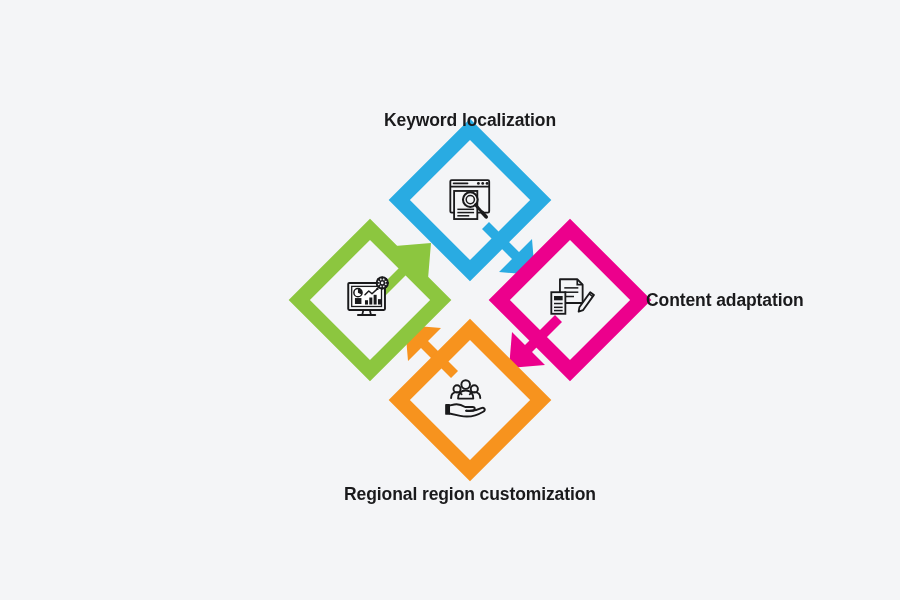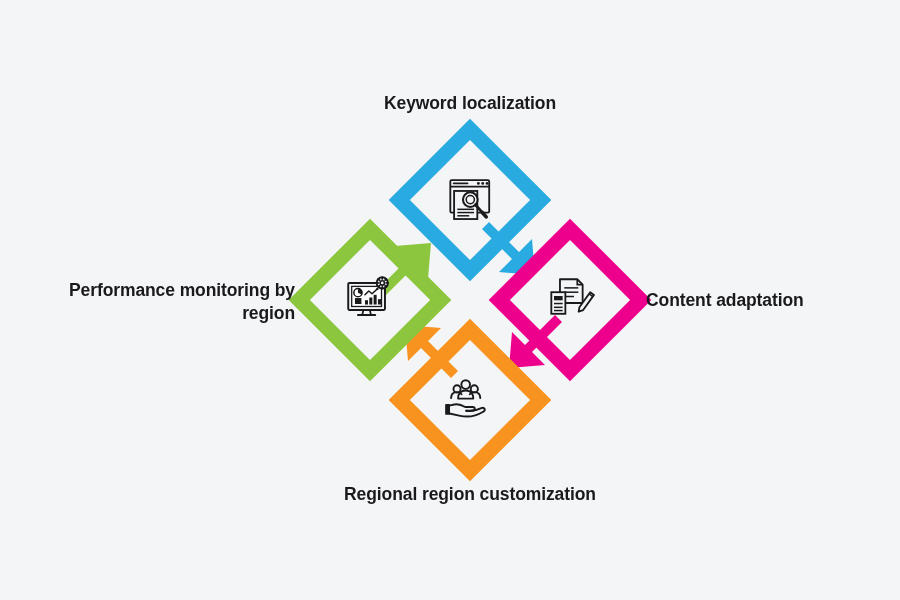--- a/index.html
+++ b/index.html
@@ -18,21 +18,21 @@
   .label{
     position:absolute;
     color:#1A1A1C;
     font-size:17.5px;
     font-weight:600;
     line-height:1.32;
     letter-spacing:-0.1px;
     white-space:pre-line;
   }
   #label-top{
-    left:290px; top:92px; width:360px; text-align:center;
+    left:290px; top:109px; width:360px; text-align:center;
   }
   #label-bottom{
     left:290px; top:483px; width:360px; text-align:center;
   }
   #label-left{
     left:10px; top:279px; width:285px; text-align:right;
   }
   #label-right{
     left:646px; top:289px; width:260px; text-align:left;
   }
@@ -175,16 +175,14 @@
     </g>
 
   </svg>
 
   <div class="label" id="label-top">Keyword localization</div>
 
   <div class="label" id="label-right">Content adaptation</div>
 
   <div class="label" id="label-bottom">Regional region customization</div>
 
-  <div class="label" id="label-left">Performance monitoring by
-region</div>
 
 </div>
 
 </body></html>

